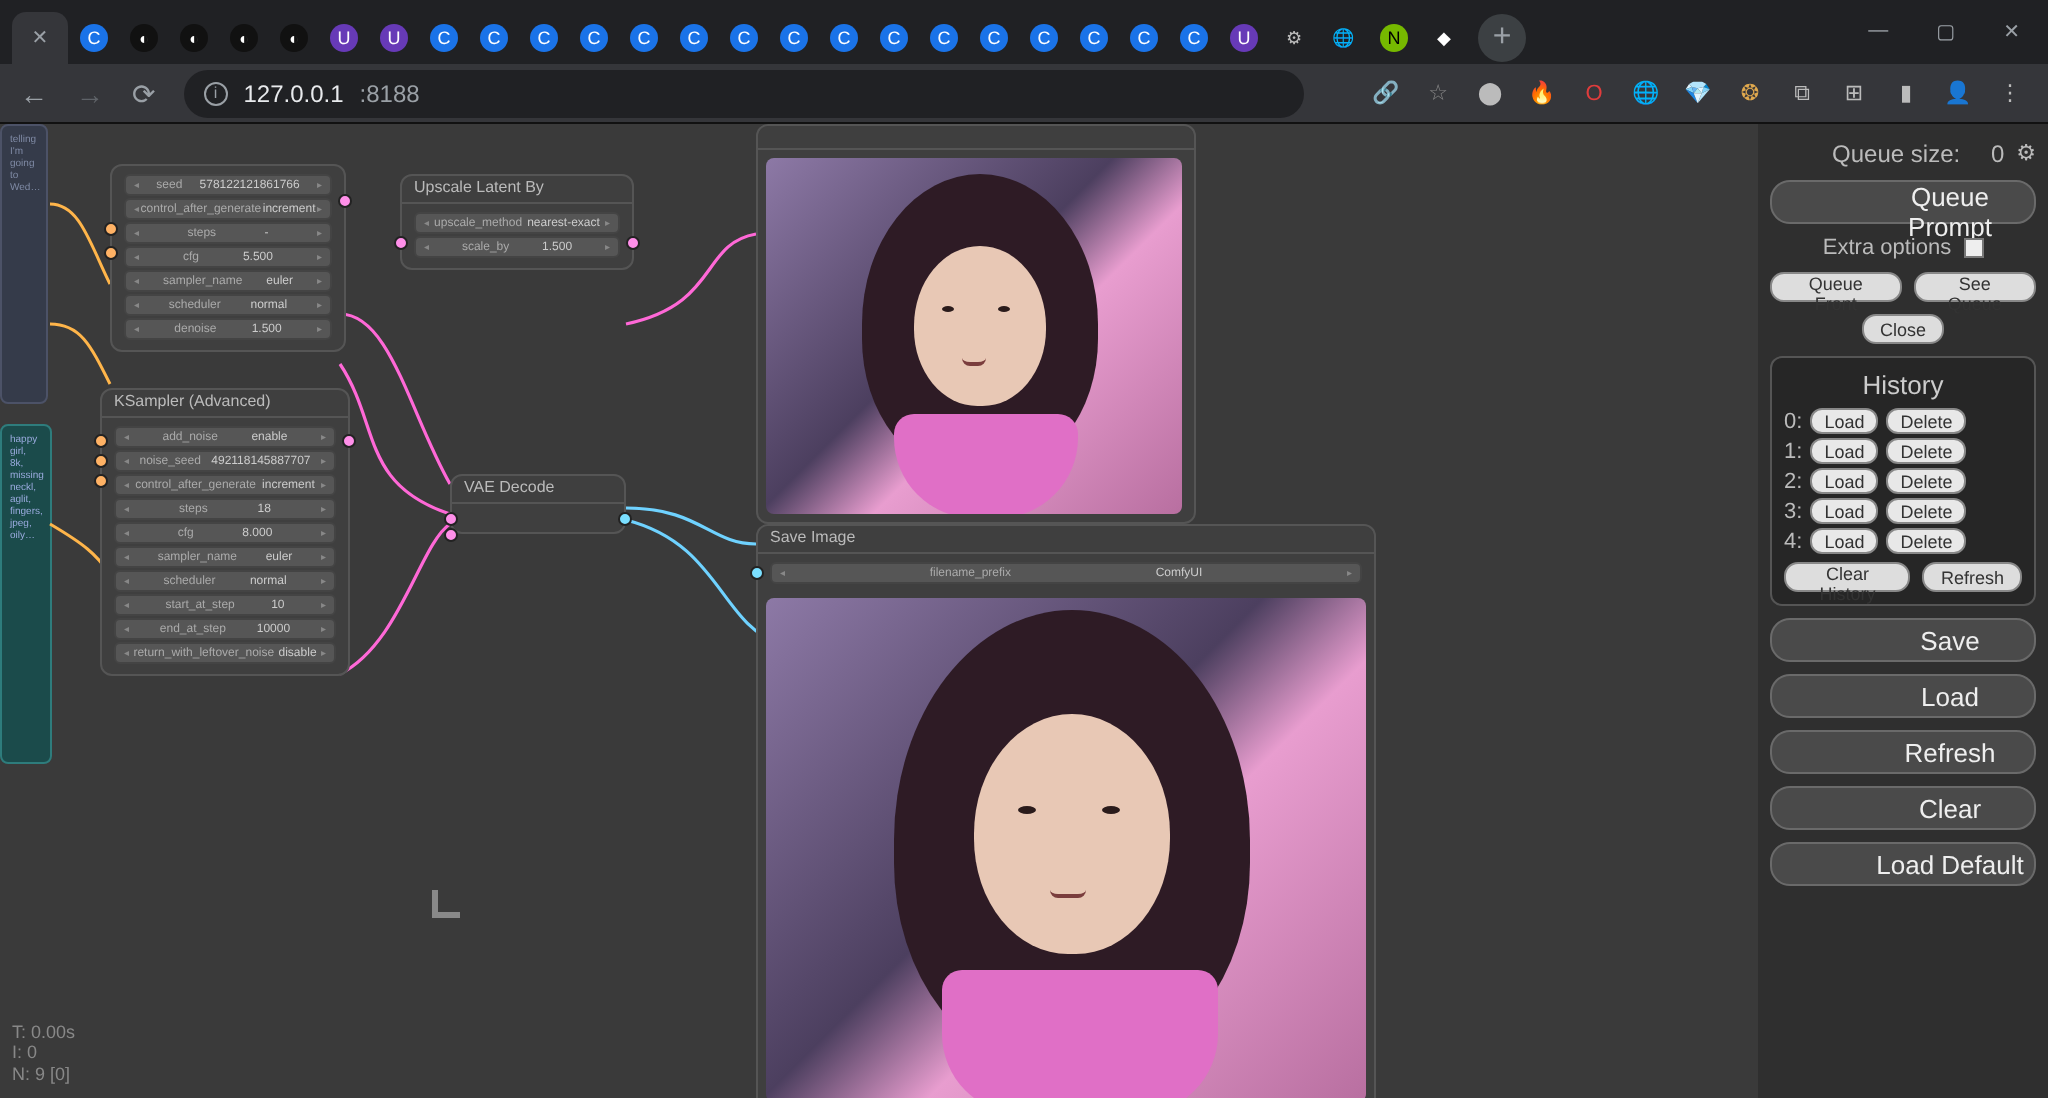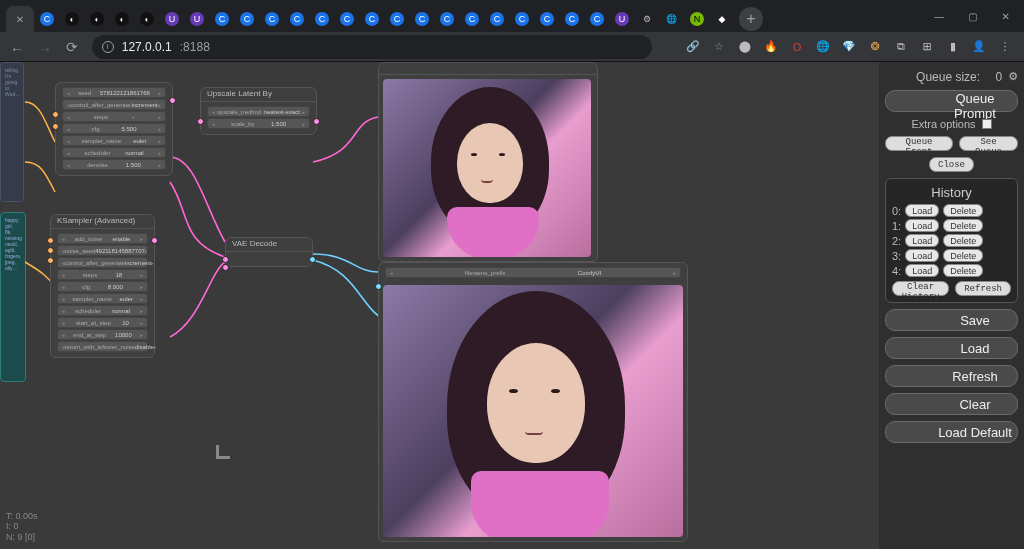--- a/index.html
+++ b/index.html
@@ -62,21 +62,21 @@
   
   svg.wires { position:absolute; left:0; top:0; pointer-events:none;}
 
   
   .panel { position:absolute; top:0; right:0; bottom:0; width:145px; background:rgba(40,40,40,.6); padding:8px 6px; font-size:12px; color:#ddd; display:flex; flex-direction:column; gap:6px;}
   .queue-line { text-align:right; font-size:12px; color:#bbb; display:flex; justify-content:flex-end; gap:6px; }
   .panel button.big { height:22px; background:#4a4a4a; border:1px solid #6a6a6a; color:#eee; border-radius:10px; font-size:13px; width:100%; cursor:pointer;padding-left:47px;}
   .extra { text-align:center; font-size:11px; color:#bbb; display:flex; justify-content:center; gap:6px; align-items:center;}
   .extra .chk { width:10px; height:10px; background:#eee; border:1px solid #777;}
   .mini-row { display:flex; gap:6px; justify-content:center;}
-  .mini-row button, .hist-actions button { height:15px; font-size:9px; background:#ddd; border:1px solid #888; color:#333; border-radius:7px; padding:0 8px; cursor:pointer;font-family:Liberation Mono, monospace;}
+  .mini-row button, .hist-actions button { height:15px; font-size:9px; background:#ddd; border:1px solid #888; color:#333; border-radius:7px; padding:0 8px; cursor:pointer;}
   .hist-box { background:rgba(30,30,30,.5); border:1px solid #555; border-radius:6px; padding:6px; font-size:11px;}
   .hist-box h4 { text-align:center; font-weight:normal; color:#ccc; font-size:13px; margin-bottom:4px;}
   .hist-row { display:flex; align-items:center; gap:4px; margin-bottom:2px; font-size:11px; color:#bbb;}
   .hist-row button { height:13px; font-size:9px; background:#e8e8e8; border:1px solid #888; color:#333; border-radius:6px; padding:0 6px; cursor:pointer;}
   .hist-actions { display:flex; justify-content:center; gap:6px; margin-top:4px;}
 
   
   .stats { position:absolute; left:6px; bottom:6px; font-size:9px; color:#888; line-height:1.2;}
   .corner { position:absolute; width:14px; height:14px; border-left:3px solid #888; border-bottom:3px solid #888;}
 </style>
@@ -306,21 +306,21 @@
     <div class="slot" style="right:-4px; top:30px;"></div>
   </div>
 
   <div class="node" style="left:225px; top:175px; width:88px; height:30px;">
     <div class="node-title"><span>VAE Decode</span></div>
     <div class="slot" style="left:-4px; top:18px;"></div>
     <div class="slot" style="left:-4px; top:26px;"></div>
     <div class="slot blue" style="right:-4px; top:18px;"></div>
   </div>
 
-  <div class="node" style="left:50px; top:152px; width:105px;">
+  <div class="node" style="left:50px; top:132px; width:125px;">
     <div class="node-title"><span>KSampler (Advanced)</span></div>
     <div class="node-body" id="node-ks-rows">
         <div class="widget-row">
           <span class="arr">◂</span>
           <span class="lab">add_noise</span>
           <span class="val">enable</span>
           <span class="arr">▸</span>
         </div>
         <div class="widget-row">
           <span class="arr">◂</span>
@@ -389,20 +389,21 @@
       <div class="hair" style="left:48px;top:8px;width:118px;height:150px;"></div>
       <div class="skin" style="left:74px;top:44px;width:66px;height:80px;"></div>
       <div class="eye" style="left:88px; top:74px;"></div>
       <div class="eye" style="left:116px; top:74px;"></div>
       <div class="mouth" style="left:98px; top:100px;"></div>
       <div class="scarf" style="left:64px; top:128px; width:92px; height:52px;"></div>
     </div>
   </div>
 
   <div class="imgnode" style="left:378px; top:200px; width:310px;">
+    <div class="node-title" style="background:#3f3f3f;border-radius:6px 6px 0 0;"><span>Save Image</span></div>
     <div class="node-body" id="node-save-rows" style="padding-bottom:2px;">
         <div class="widget-row">
           <span class="arr">◂</span>
           <span class="lab">filename_prefix</span>
           <span class="val">ComfyUI</span>
           <span class="arr">▸</span>
         </div>
       </div>
     <div class="imgholder" style="margin:4px; width:300px; height:252px;">
       <div class="hair" style="left:64px;top:6px;width:178px;height:230px;"></div>

